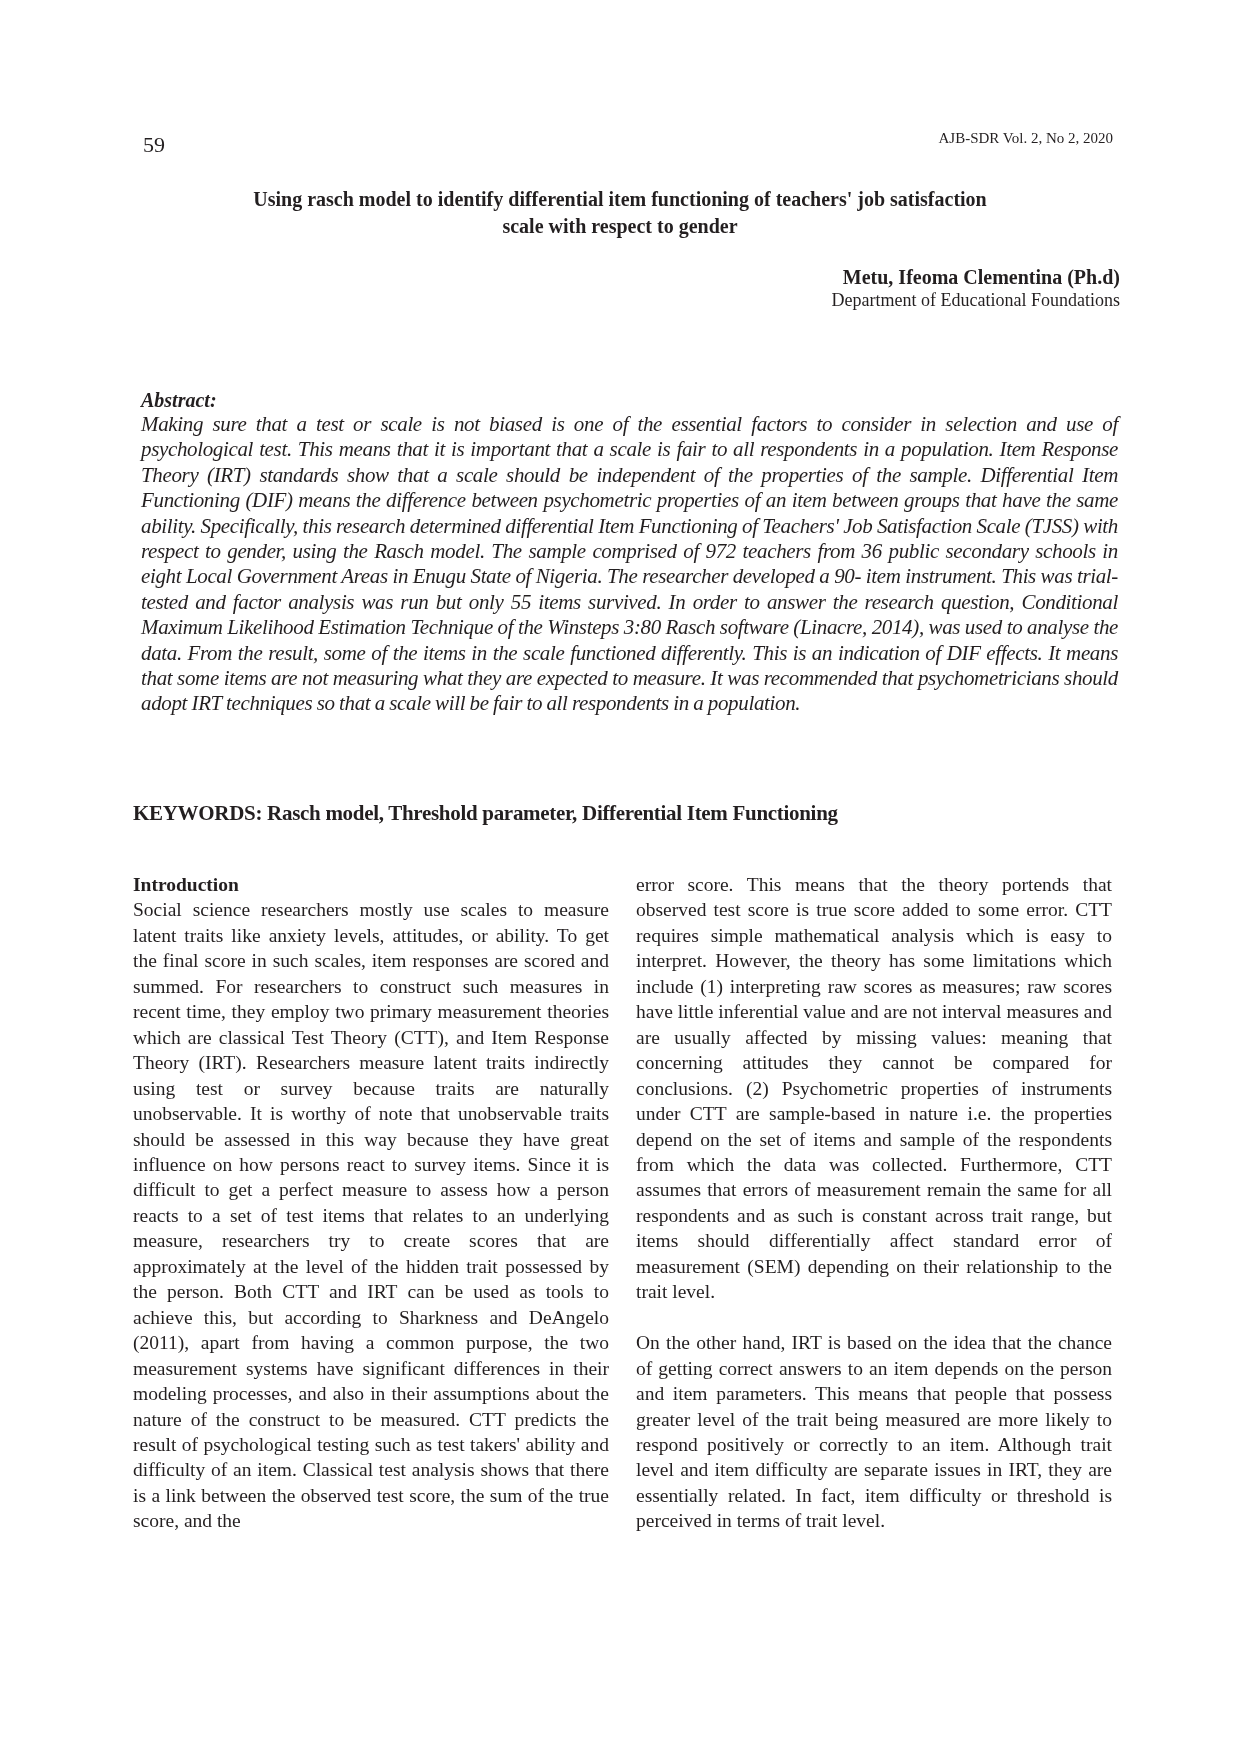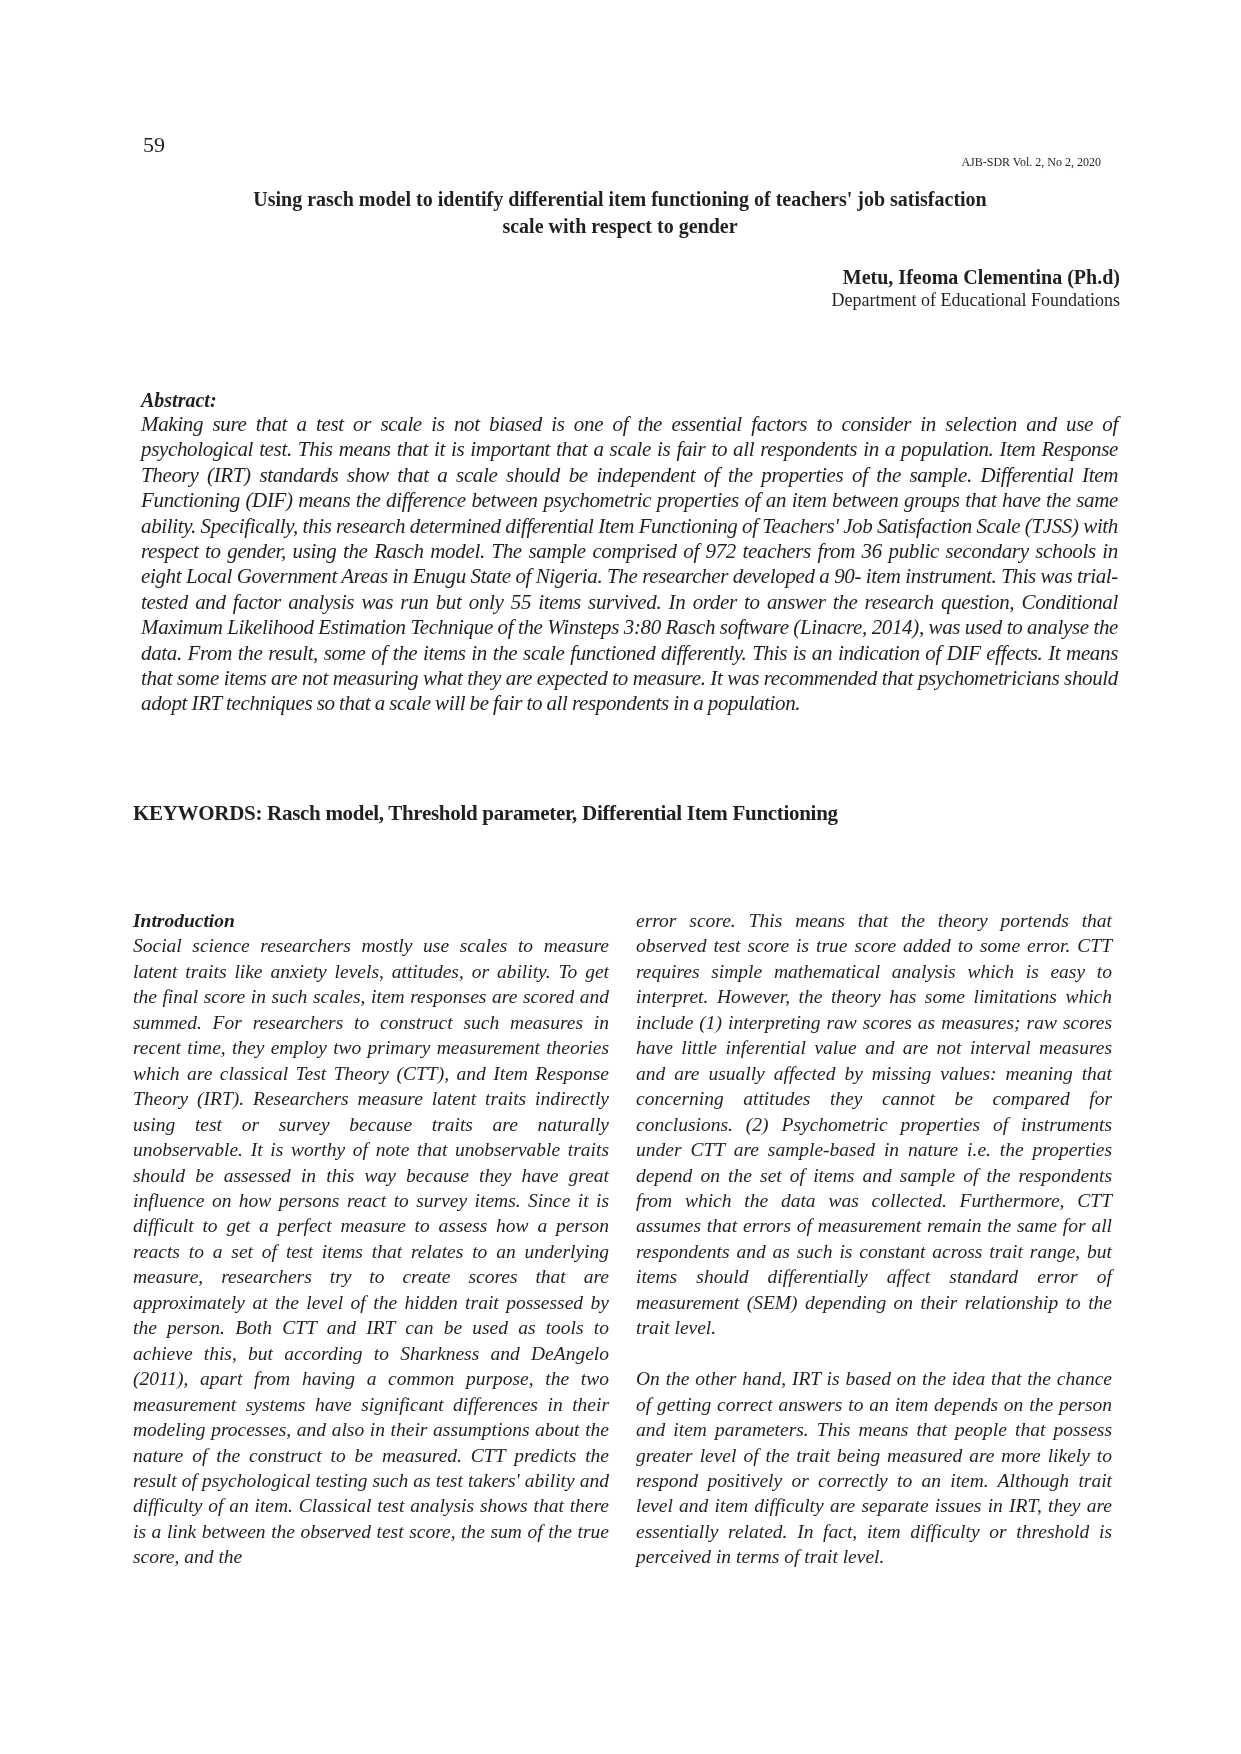--- a/index.html
+++ b/index.html
@@ -1,32 +1,32 @@
 <!DOCTYPE html>
 <html><head>
   <meta charset="utf-8">
   <style>
     html, body { margin: 0; padding: 0; background: #ffffff; }
     body { width: 1241px; height: 1754px; position: relative; overflow: hidden;
            font-family: "Liberation Serif", "DejaVu Serif", serif; color: #231f20; }
     .page-number { position: absolute; left: 143px; top: 132px; font-size: 22px; }
-    .journal-ref { position: absolute; right: 140px; top: 130px; font-size: 12px; margin-top: 25px; }
+    .journal-ref { position: absolute; right: 128px; top: 130px; font-size: 15px; }
     .title { position: absolute; left: 120px; width: 1000px; top: 186px; text-align: center;
              font-weight: bold; font-size: 20px; line-height: 27px; }
     .author-block { position: absolute; left: 120px; width: 1000px; top: 266px; text-align: right;
                     font-size: 18px; line-height: 23px; }
     .author-name { font-weight: bold; font-size: 20px; }
     .abstract { position: absolute; left: 133px; width: 977px; top: 388px; margin-left: 8px; }
     .abstract-label { font-weight: bold; font-style: italic; font-size: 20px; line-height: 24px; }
     .abstract-body { font-style: italic; font-size: 21px; line-height: 25.4px; text-align: justify;
                      letter-spacing: -0.35px; word-spacing: -0.5px; }
     .keywords { position: absolute; left: 133px; width: 980px; top: 801px; font-weight: bold; font-size: 21px;
                 letter-spacing: -0.3px; }
-    .col { position: absolute; top: 908px; width: 476px; font-size: 19.5px; line-height: 25.45px;
-           text-align: justify; font-style: italic; }
+    .col { position: absolute; top: 872px; width: 476px; font-size: 19.5px; line-height: 25.45px;
+           text-align: justify; }
     .col-left { left: 133px; }
     .col-right { left: 636px; }
     .section-heading { font-weight: bold; font-size: 19.5px; }
     .para { margin: 0; }
     .para-gap { height: 25.45px; }
   </style>
 </head>
 <body>
 
 <div class="page-number">59</div>

